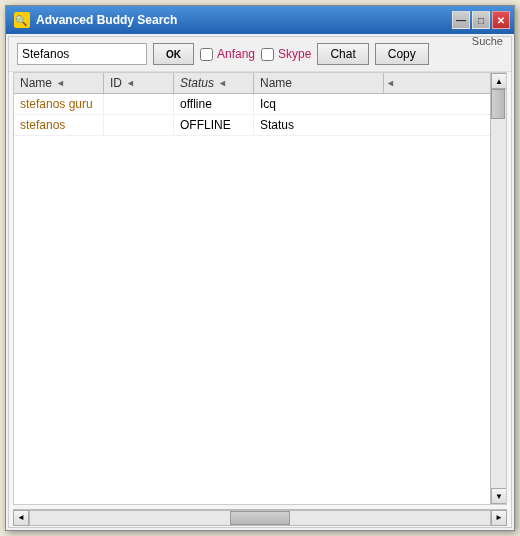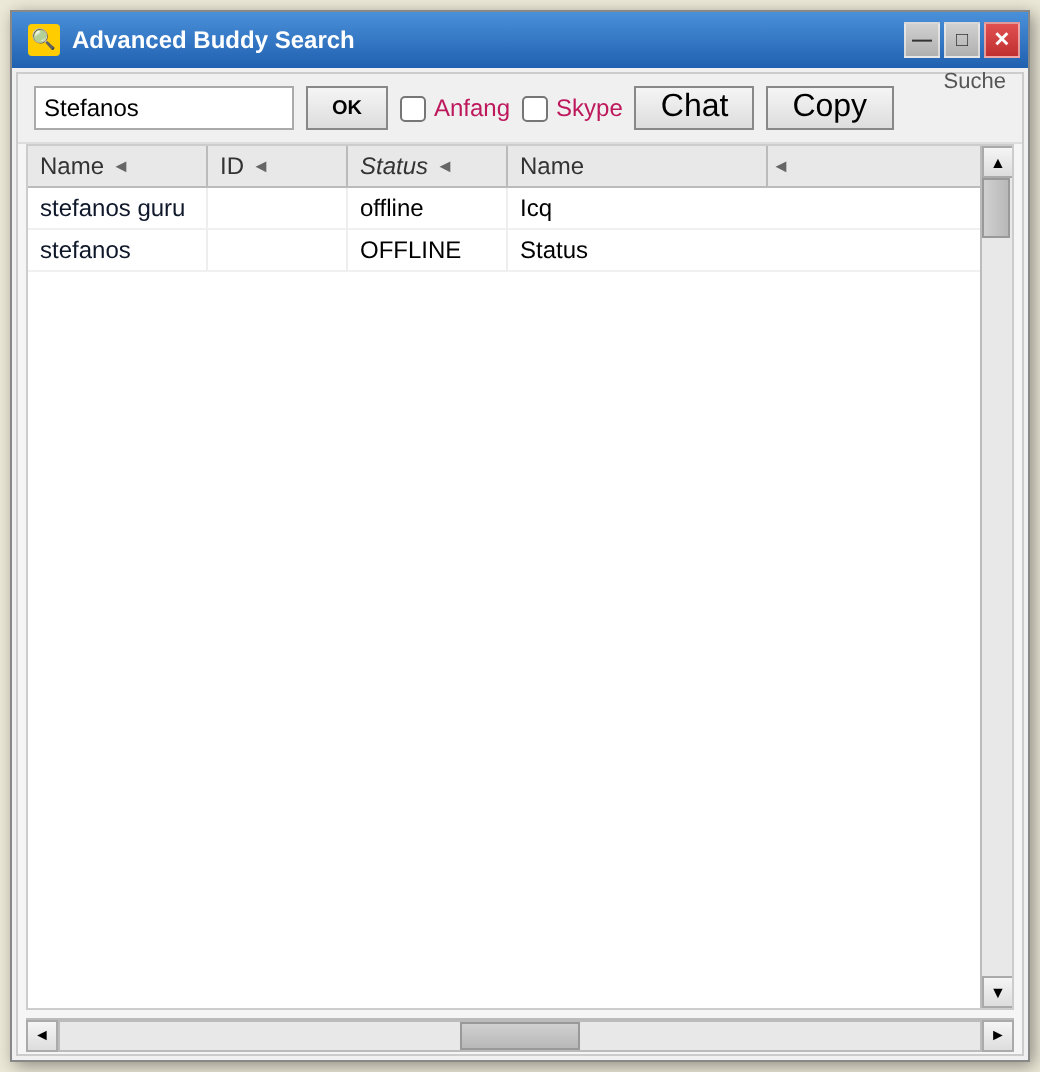--- a/index.html
+++ b/index.html
@@ -139,21 +139,21 @@
       font-size: 12px;
       color: #be185d;
     }
 
     .action-btn {
       height: 22px;
       padding: 0 12px;
       border: 1px solid #888;
       background: linear-gradient(to bottom, #f5f5f5, #ddd);
       cursor: pointer;
-      font-size: 16px;
+      font-size: 12px;
     }
 
     .table-container {
       flex: 1;
       overflow: hidden;
       display: flex;
       flex-direction: column;
       border: 1px solid #ccc;
       margin: 0 4px 4px 4px;
       background: white;
@@ -207,21 +207,21 @@
       font-size: 12px;
     }
 
     .table-cell {
       padding: 3px 6px;
       border-right: 1px solid #eee;
       white-space: nowrap;
       overflow: hidden;
     }
 
-    .cell-name { width: 90px; color: #0f172a; }
+    .cell-name { width: 90px; color: #a16207; }
     .cell-id { width: 70px; }
     .cell-status { width: 80px; }
     .cell-proto { flex: 1; }
 
     .scrollbar-container {
       position: absolute;
       right: 0;
       top: 0;
       bottom: 0;
       width: 16px;

